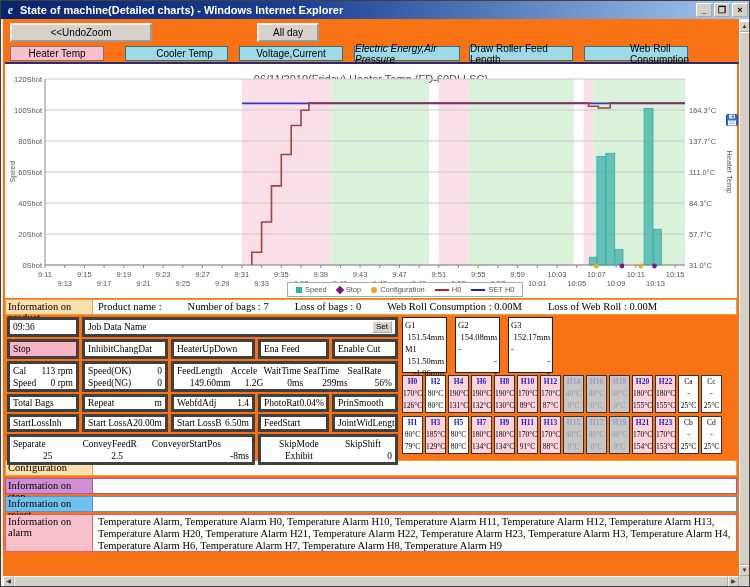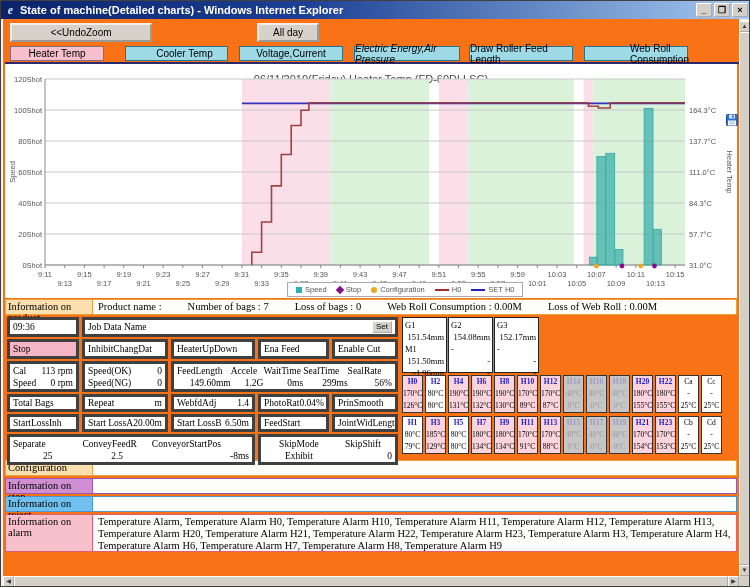--- a/index.html
+++ b/index.html
@@ -59,21 +59,21 @@
   .c35{grid-column:3/-1;}
   .c13{grid-column:1/4;}
   .c45{grid-column:4/-1;}
   .fline{display:flex;justify-content:space-between;line-height:12px;}
   .setbtn{height:12px;background:#d6d2ca;border:1px outset #fff;font:8px "Liberation Sans",sans-serif;padding:0 3px;line-height:10px;}
   .grid5{display:grid;grid-template-columns:1.15fr .7fr .85fr .95fr .95fr;line-height:12px;}
   .grid3{display:grid;grid-template-columns:1fr 1fr 1.4fr;line-height:12px;}
   .grid2{display:grid;grid-template-columns:1.2fr 1fr;line-height:12px;}
   .tr{text-align:right;}.tc{text-align:center;}
   
-  .gboxes{position:absolute;left:397px;top:0;display:flex;gap:1px;}
+  .gboxes{position:absolute;left:397px;top:0;display:flex;gap:8px;}
   .gbox{width:45px;height:56px;border:1px solid #222;background:#fff;font:8.5px "Liberation Serif",serif;padding:1px 2px;line-height:12px;}
   .gl-r{text-align:right;}.gl-l{text-align:left;}
   .hgrid{position:absolute;left:397px;top:58px;display:grid;grid-template-columns:repeat(14,21px);grid-auto-rows:38px;gap:3px 2px;}
   .hcell{border:1px solid #333;background:#fff;font:7.5px "Liberation Serif",serif;text-align:center;line-height:12px;overflow:hidden;}
   .hcell .hn{color:#2222cc;font-weight:bold;}
   .hcell.pink{background:#fbd4de;}
   .hcell.gray{background:#c6c6c6;color:#999;}
   .hcell.gray .hn{color:#9a9ac8;}
   .hcell.cwhite .hn{color:#000;font-weight:normal;}
   

